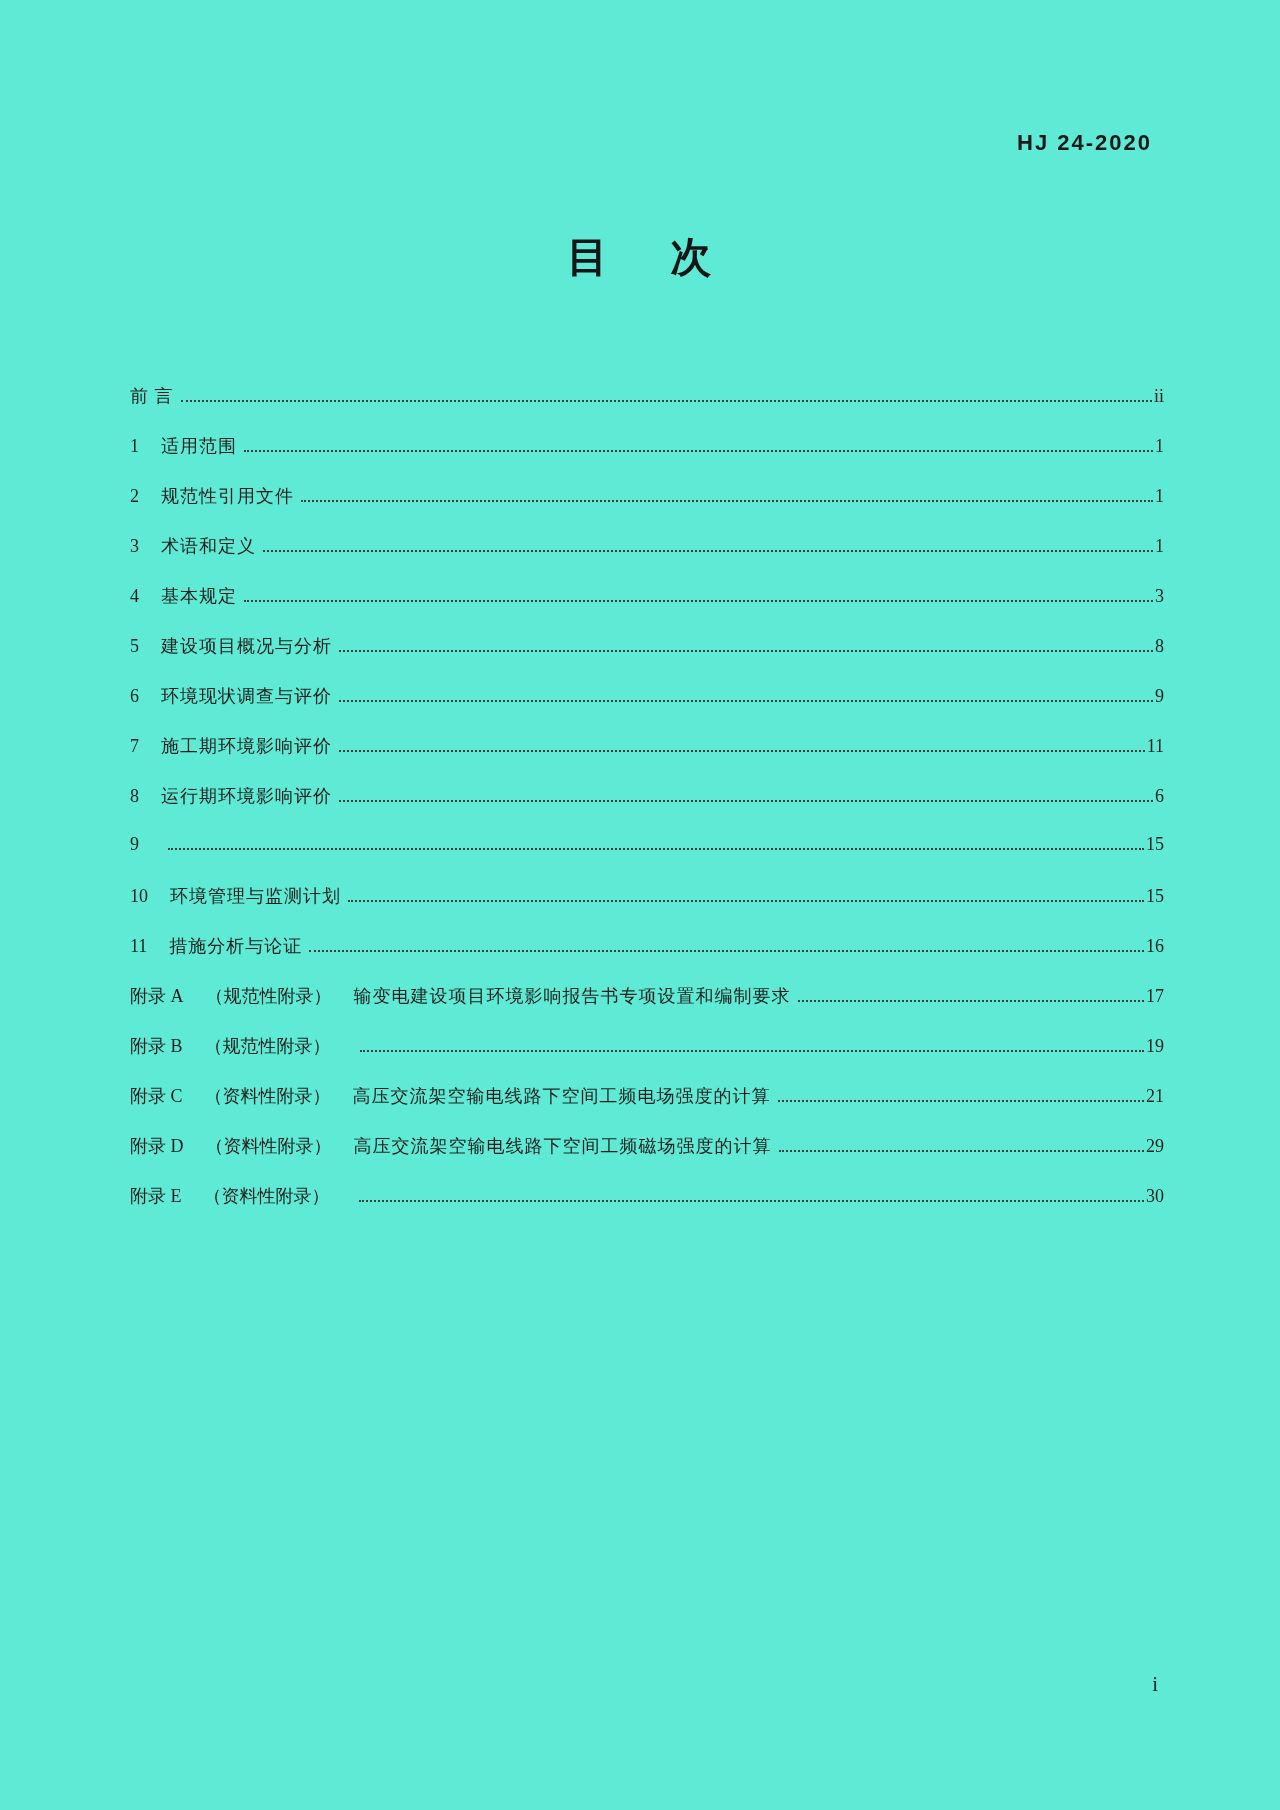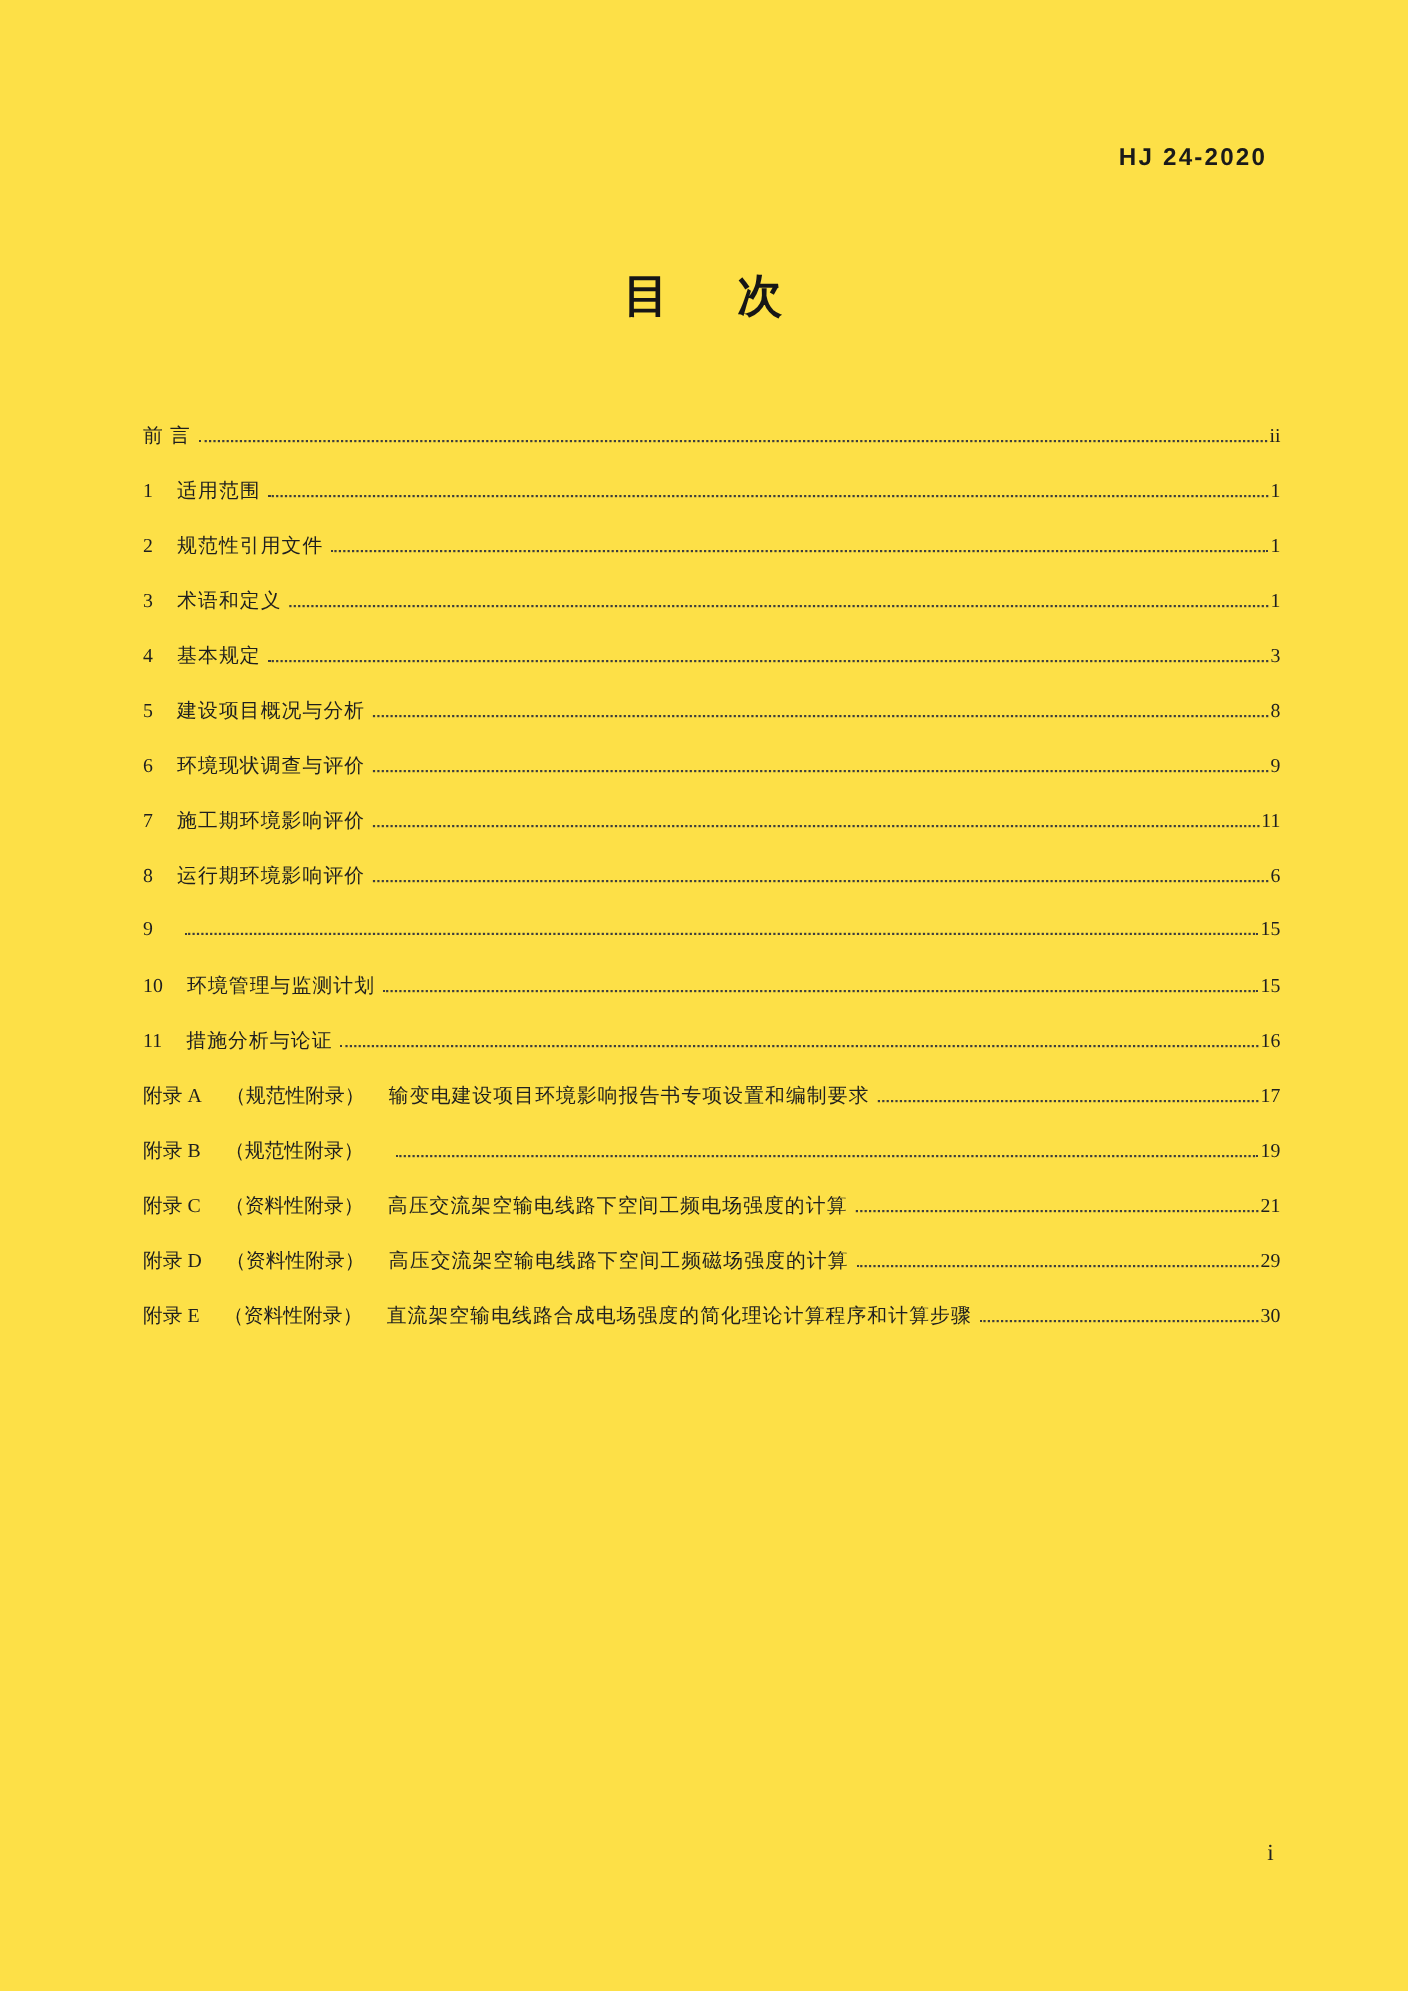--- a/index.html
+++ b/index.html
@@ -7,35 +7,35 @@
   body {
     width: 1280px; height: 1810px;
     background: #ffffff;
     font-family: "Liberation Serif", "DejaVu Serif", serif;
     color: #1c1c1c;
     position: relative;
     overflow: hidden;
   }
   .page {
     position: absolute; inset: 0;
-    background: #fde047;
+    background: #5eead4;
   }
   .doc-code {
     position: absolute;
     top: 130px; right: 128px;
     font-family: "Liberation Sans", "DejaVu Sans", sans-serif;
     font-weight: bold;
     font-size: 22px;
     letter-spacing: 2px;
     color: #1a1a1a;
     white-space: pre;
   }
   .main-title {
     position: absolute;
-    top: 242px; left: 0;
+    top: 230px; left: 0;
     width: 100%;
     text-align: center;
     font-size: 41px;
     font-weight: bold;
     word-spacing: 48px;
     color: #161616;
     letter-spacing: 2px;
   }
   .toc {
     position: absolute;
@@ -200,21 +200,20 @@
       <span class="toc-num">附录 D</span>
       <span class="toc-note">（资料性附录）</span>
       <span class="toc-title">高压交流架空输电线路下空间工频磁场强度的计算</span>
       <span class="toc-leader"></span>
       <span class="toc-page">29</span>
     </div>
 
     <div class="toc-row">
       <span class="toc-num">附录 E</span>
       <span class="toc-note">（资料性附录）</span>
-      <span class="toc-title">直流架空输电线路合成电场强度的简化理论计算程序和计算步骤</span>
       <span class="toc-leader"></span>
       <span class="toc-page">30</span>
     </div>
 
   </div>
 
   <div class="folio">i</div>
 
 </div>
 

